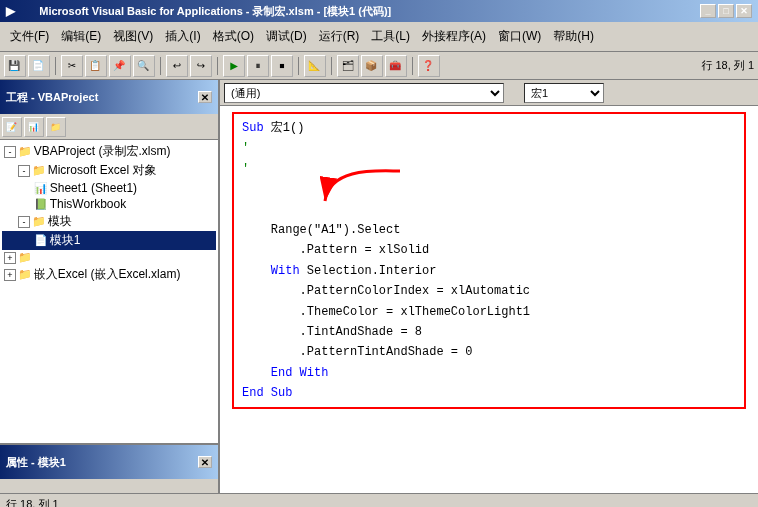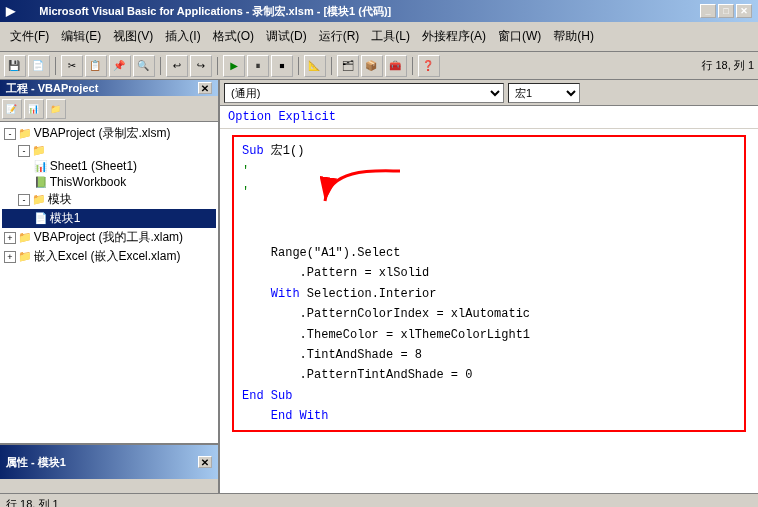--- a/index.html
+++ b/index.html
@@ -109,21 +109,21 @@
     }
     .panel-title {
       background: linear-gradient(to right, #0a246a, #a6caf0);
       color: white;
       padding: 4px 6px;
       font-size: 11px;
       font-weight: bold;
       display: flex;
       justify-content: space-between;
       align-items: center;
-      height: 16px;
+      height: 34px;
     }
     .panel-close {
       cursor: pointer;
       font-size: 10px;
       background: #d4d0c8;
       color: black;
       border: 1px outset #fff;
       width: 14px;
       height: 12px;
       display: flex;
@@ -221,36 +221,36 @@
     .right-panel {
       flex: 1;
       display: flex;
       flex-direction: column;
       background: #d4d0c8;
     }
     .code-toolbar {
       display: flex;
       align-items: center;
       padding: 2px 4px;
-      gap: 4px;
+      gap: 20px;
       height: 26px;
       border-bottom: 1px solid #808080;
     }
     .code-select {
       height: 20px;
       border: 1px inset #808080;
       background: white;
       font-size: 11px;
       padding: 0 2px;
     }
     .code-select-wide {
       width: 280px;
     }
     .code-select-narrow {
-      width: 72px;
+      width: 80px;
     }
 
     
     .code-editor {
       flex: 1;
       background: white;
       overflow: auto;
       position: relative;
     }
     .code-header {
@@ -356,20 +356,21 @@
         <span class="tree-indent" style="width:2px;"></span>
         <span class="tree-expander">-</span>
         <span class="tree-icon">📁</span>
         <span>VBAProject (录制宏.xlsm)</span>
       </div>
 
       <div class="tree-item">
         <span class="tree-indent" style="width:16px;"></span>
         <span class="tree-expander">-</span>
         <span class="tree-icon">📁</span>
+        <span>Microsoft Excel 对象</span>
       </div>
 
       <div class="tree-item">
         <span class="tree-indent" style="width:32px;"></span>
         <span class="tree-icon">📊</span>
         <span>Sheet1 (Sheet1)</span>
       </div>
 
       <div class="tree-item">
         <span class="tree-indent" style="width:32px;"></span>
@@ -387,21 +388,20 @@
       <div class="tree-item selected">
         <span class="tree-indent" style="width:32px;"></span>
         <span class="tree-icon">📄</span>
         <span>模块1</span>
       </div>
 
       <div class="tree-item">
         <span class="tree-indent" style="width:2px;"></span>
         <span class="tree-expander">+</span>
         <span class="tree-icon">📁</span>
-        <span>VBAProject (我的工具.xlam)</span>
       </div>
 
       <div class="tree-item">
         <span class="tree-indent" style="width:2px;"></span>
         <span class="tree-expander">+</span>
         <span class="tree-icon">📁</span>
         <span>嵌入Excel (嵌入Excel.xlam)</span>
       </div>
 
     </div>
@@ -425,23 +425,20 @@
 
       <svg class="red-arrow" width="90" height="60" style="position:absolute;top:55px;left:100px;pointer-events:none;z-index:10;">
         <defs>
           <marker id="arrowhead" markerWidth="8" markerHeight="6" refX="8" refY="3" orient="auto">
             <polygon points="0 0, 8 3, 0 6" fill="red"></polygon>
           </marker>
         </defs>
         <path d="M 80 10 C 60 10, 10 5, 5 40" stroke="red" stroke-width="3" fill="none" marker-end="url(#arrowhead)"></path>
       </svg>
 
-      <div class="code-header">
-        <span class="kw-blue">Option Explicit</span>
-      </div>
 
       <div style="border: 2px solid red; margin: 6px 12px; padding: 4px 8px; font-family: 'Courier New', monospace; font-size: 12px; line-height: 1.7; position: relative;">
 
         <div>
           <span class="kw-blue">Sub</span> <span class="code-normal">宏1()</span>
         </div>
         <div>
           <span class="comment-green">'</span>
         </div>
         <div>
@@ -464,24 +461,24 @@
         <div>
           &nbsp;&nbsp;&nbsp;&nbsp;&nbsp;&nbsp;&nbsp;&nbsp;<span class="code-normal">.ThemeColor = xlThemeColorLight1</span>
         </div>
         <div>
           &nbsp;&nbsp;&nbsp;&nbsp;&nbsp;&nbsp;&nbsp;&nbsp;<span class="code-normal">.TintAndShade = 8</span>
         </div>
         <div>
           &nbsp;&nbsp;&nbsp;&nbsp;&nbsp;&nbsp;&nbsp;&nbsp;<span class="code-normal">.PatternTintAndShade = 0</span>
         </div>
         <div>
+          &nbsp;&nbsp;&nbsp;&nbsp;<span class="kw-blue">End With</span>
+        </div>
+        <div>
           <span class="kw-blue">End Sub</span>
-        </div>
-        <div>
-          &nbsp;&nbsp;&nbsp;&nbsp;<span class="kw-blue">End With</span>
         </div>
 
       </div>
 
     </div>
 
   </div>
 
 </div>
 

